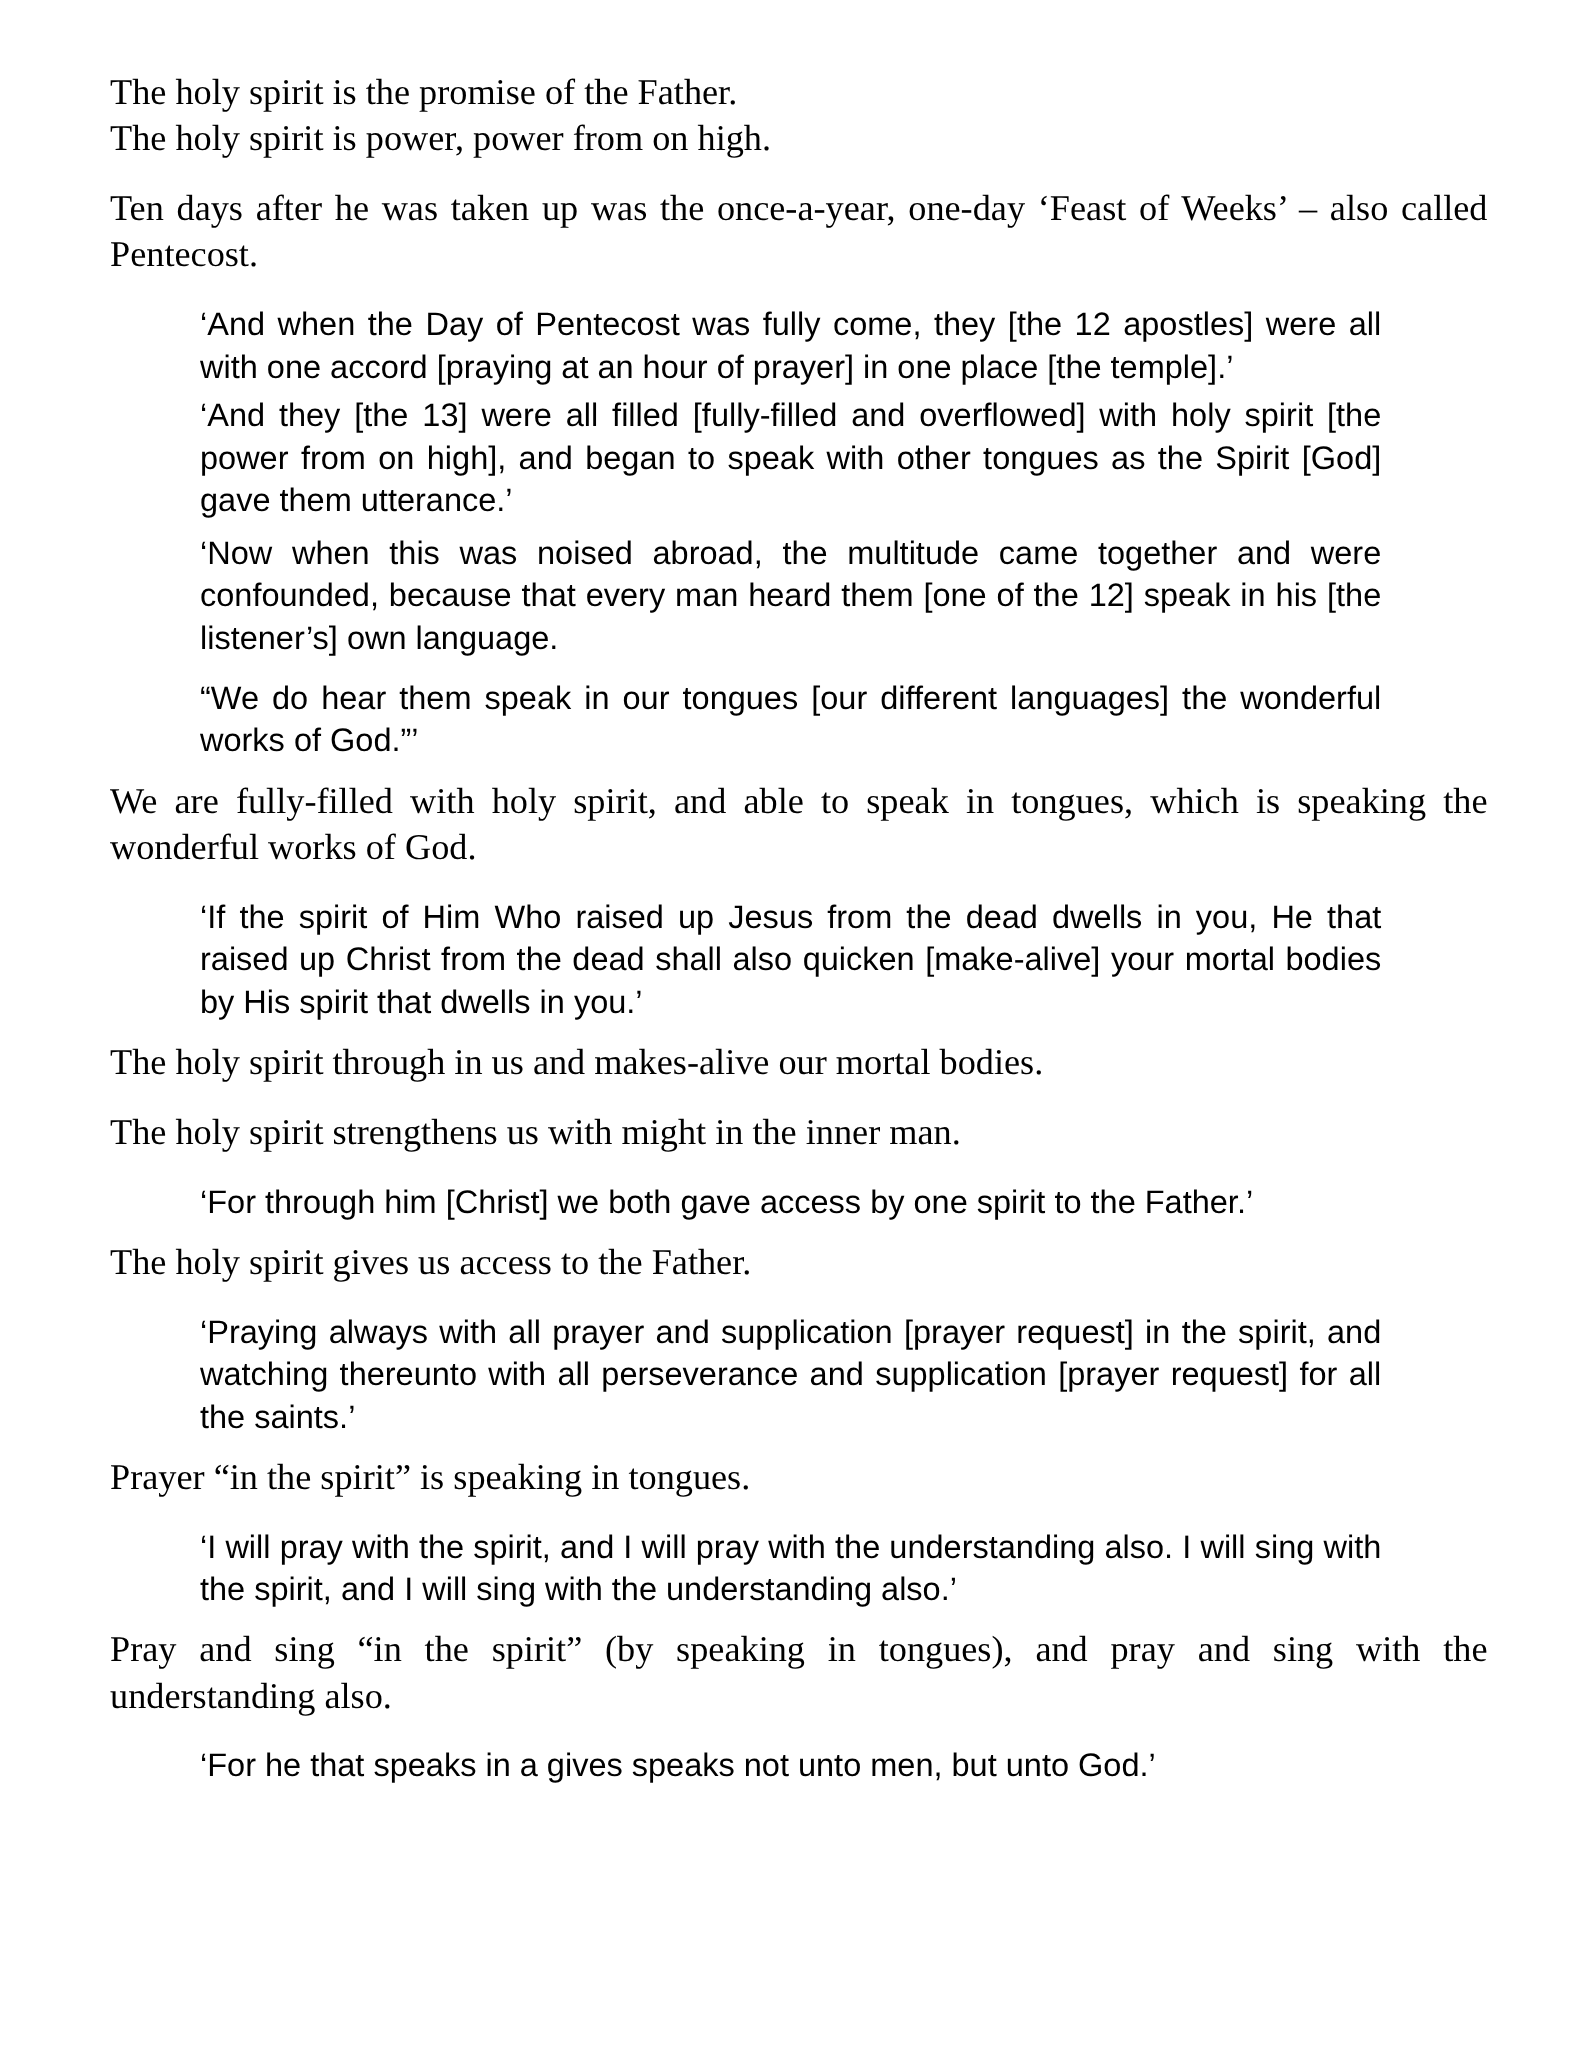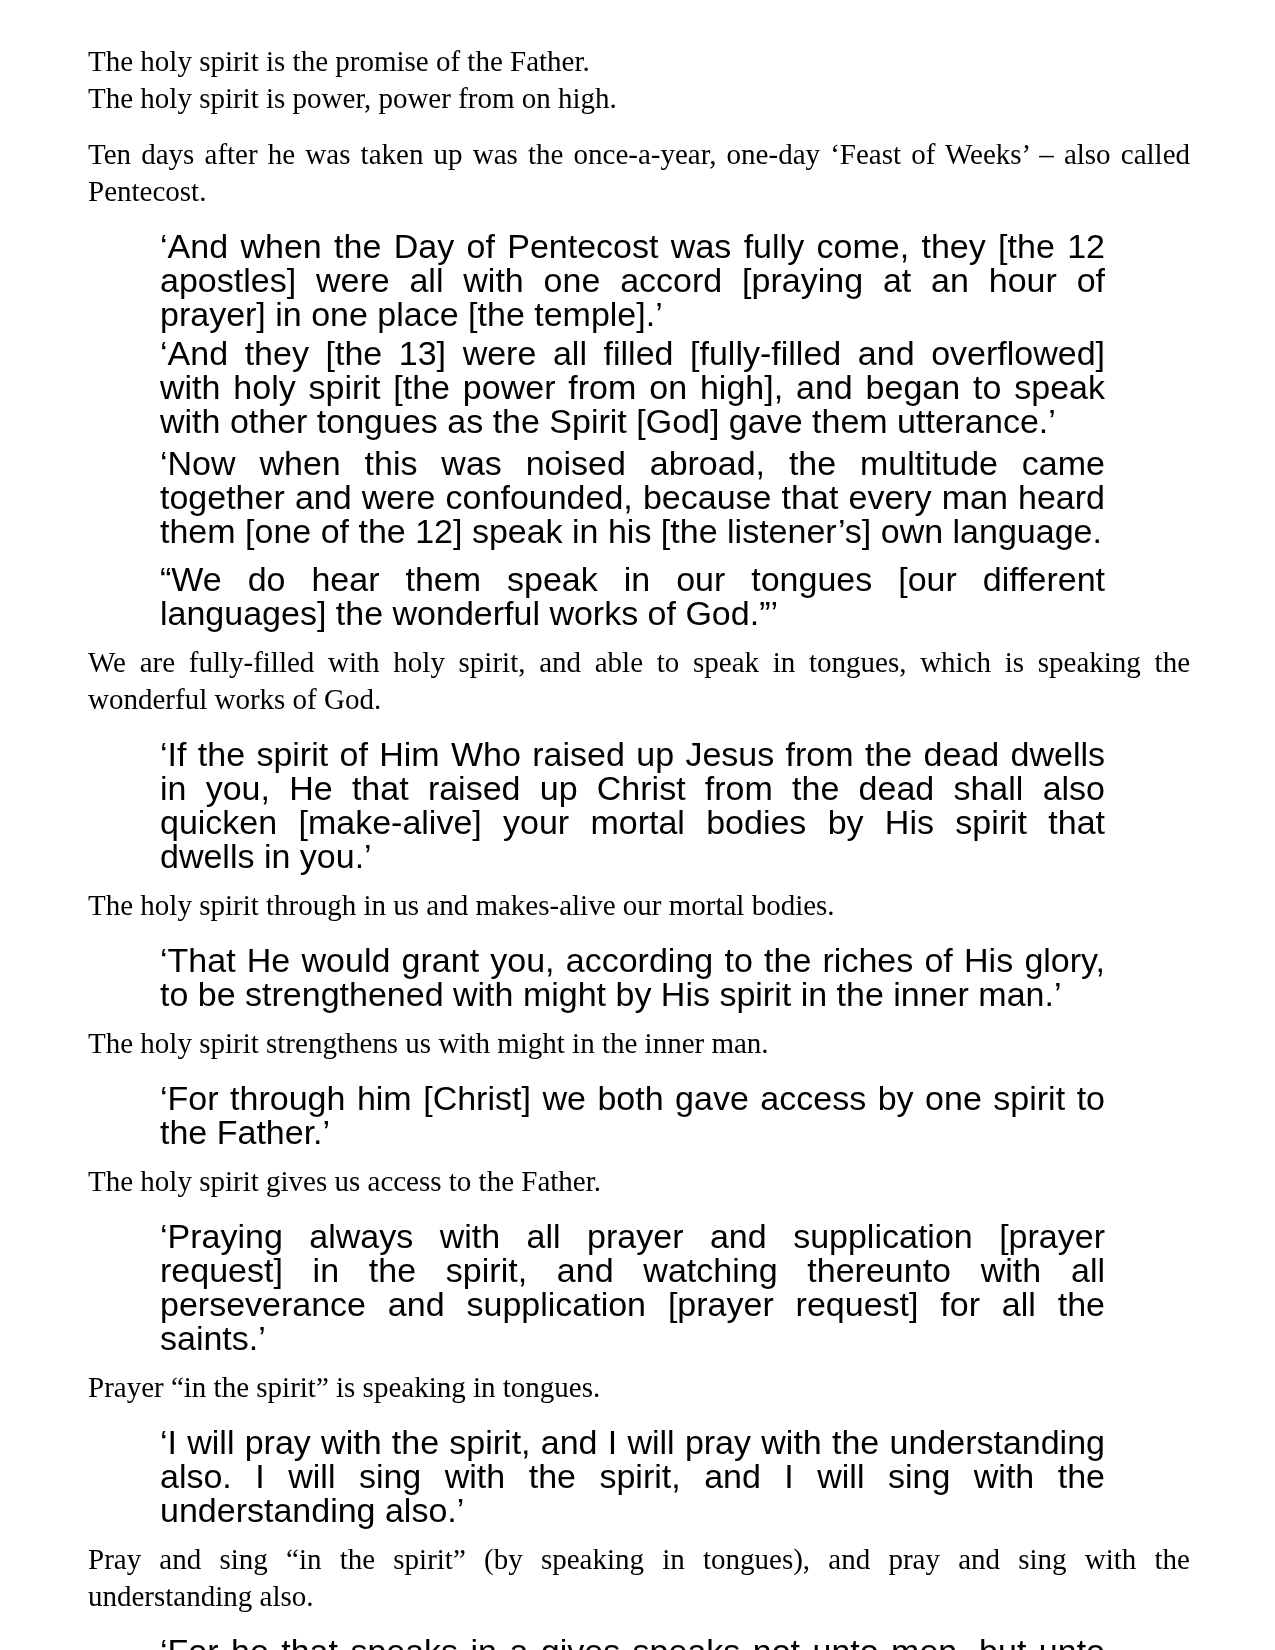--- a/index.html
+++ b/index.html
@@ -7,33 +7,33 @@
     padding: 0;
     background: #ffffff;
   }
   .page {
     position: relative;
     box-sizing: border-box;
     width: 1275px;
     height: 1650px;
     background: #ffffff;
     color: #000000;
-    padding: 43px 85px 30px 88px;
+    padding: 56px 85px 30px 88px;
     overflow: hidden;
   }
   .statement {
     font-family: "Liberation Serif", serif;
     font-size: 29px;
     line-height: 37px;
     text-align: justify;
     margin: 0 0 19px 0;
   }
   .quote {
     font-family: "Liberation Sans", sans-serif;
-    font-size: 34px;
+    font-size: 26px;
     line-height: 34px;
     text-align: justify;
     margin: 0 85px 14px 72px;
   }
   .mb0   { margin-bottom: 0; }
   .mb5   { margin-bottom: 5px; }
   .mb8   { margin-bottom: 8px; }
 </style>
 </head>
 <body>
@@ -42,21 +42,20 @@
   <p class="statement mb0">The holy spirit is the promise of the Father.</p>
   <p class="statement">The holy spirit is power, power from on high.</p>
   <p class="statement">Ten days after he was taken up was the once-a-year, one-day ‘Feast of Weeks’ – also called Pentecost.</p>
   <p class="quote mb5">‘And when the Day of Pentecost was fully come, they [the 12 apostles] were all with one accord [praying at an hour of prayer] in one place [the temple].’</p>
   <p class="quote mb8">‘And they [the 13] were all filled [fully-filled and overflowed] with holy spirit [the power from on high], and began to speak with other tongues as the Spirit [God] gave them utterance.’</p>
   <p class="quote">‘Now when this was noised abroad, the multitude came together and were confounded, because that every man heard them [one of the 12] speak in his [the listener’s] own language.</p>
   <p class="quote">“We do hear them speak in our tongues [our different languages] the wonderful works of God.”’</p>
   <p class="statement">We are fully-filled with holy spirit, and able to speak in tongues, which is speaking the wonderful works of God.</p>
   <p class="quote">‘If the spirit of Him Who raised up Jesus from the dead dwells in you, He that raised up Christ from the dead shall also quicken [make-alive] your mortal bodies by His spirit that dwells in you.’</p>
   <p class="statement">The holy spirit through in us and makes-alive our mortal bodies.</p>
-  <p class="quote">‘That He would grant you, according to the riches of His glory, to be strengthened with might by His spirit in the inner man.’</p>
   <p class="statement">The holy spirit strengthens us with might in the inner man.</p>
   <p class="quote">‘For through him [Christ] we both gave access by one spirit to the Father.’</p>
   <p class="statement">The holy spirit gives us access to the Father.</p>
   <p class="quote">‘Praying always with all prayer and supplication [prayer request] in the spirit, and watching thereunto with all perseverance and supplication [prayer request] for all the saints.’</p>
   <p class="statement">Prayer “in the spirit” is speaking in tongues.</p>
   <p class="quote">‘I will pray with the spirit, and I will pray with the understanding also. I will sing with the spirit, and I will sing with the understanding also.’</p>
   <p class="statement">Pray and sing “in the spirit” (by speaking in tongues), and pray and sing with the understanding also.</p>
   <p class="quote mb0">‘For he that speaks in a gives speaks not unto men, but unto God.’</p>
 </div>
 

